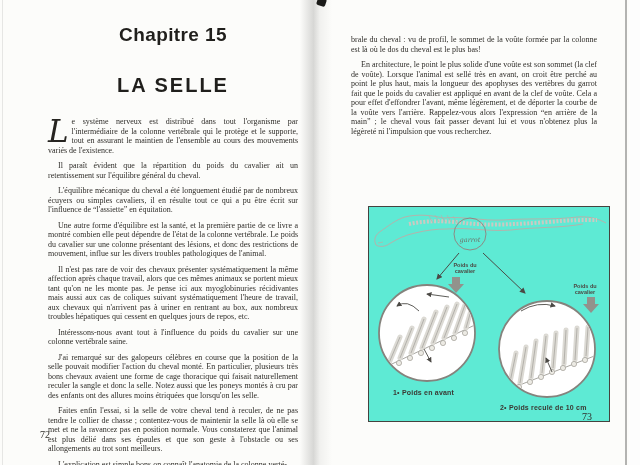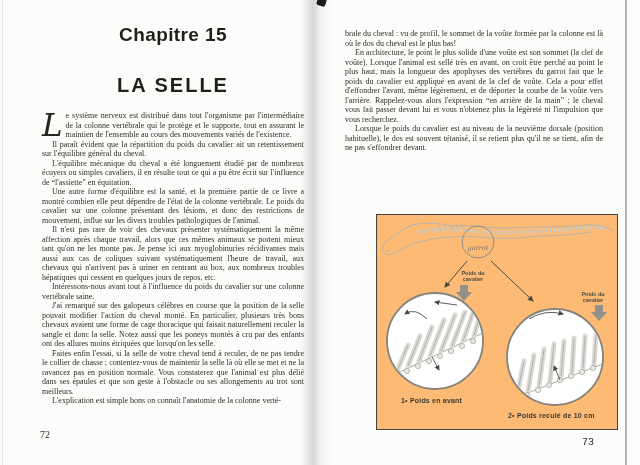--- a/index.html
+++ b/index.html
@@ -20,31 +20,31 @@
   .chapter-title{position:absolute;left:42px;top:24px;width:262px;margin:0;text-align:center;
         font-family:"Liberation Sans","DejaVu Sans",sans-serif;font-weight:700;font-size:19px;
         letter-spacing:.4px;color:#201f1c;}
   .section-title{position:absolute;left:42px;top:74px;width:262px;margin:0;text-align:center;
         font-family:"Liberation Sans","DejaVu Sans",sans-serif;font-weight:600;font-size:20px;
         letter-spacing:2px;color:#201f1c;}
 
   .col{position:absolute;font-size:8px;line-height:9.5px;text-align:justify;}
   .col-left{left:42px;top:111px;width:262px;}
   .col-right{left:19px;top:29px;width:258px;}
-  .col p{margin:0;}
+  .col p{margin:6px;}
   .col p.ind{text-indent:10px;}
   .dropcap{float:left;font-family:"DejaVu Serif",serif;font-style:italic;font-size:31px;
         line-height:24px;padding:2px 3px 0 0;color:#262420;}
 
   .pagenum{position:absolute;font-size:10px;color:#2f2d29;}
   .pn-left{left:40px;top:429px;}
-  .pn-right{left:256px;top:437px;font-family:Liberation Mono, monospace;}
-
-  .figbox{position:absolute;left:34px;top:198px;width:240px;height:214px;margin:16px;
-        border:1.5px solid #45433f;background:#fdba74;}
+  .pn-right{left:256px;top:411px;}
+
+  .figbox{position:absolute;left:34px;top:198px;width:240px;height:214px;margin:8px;
+        border:1.5px solid #45433f;background:#5eead4;}
   .figbox svg{position:absolute;left:0;top:0;}
   .garrot{position:absolute;left:84px;top:29px;width:34px;text-align:center;
         font-family:"DejaVu Serif",serif;font-style:italic;font-size:6.5px;color:#6e6c64;}
   .wlabel{position:absolute;width:36px;text-align:center;
         font-family:"Liberation Sans","DejaVu Sans",sans-serif;font-weight:bold;font-size:5.5px;
         line-height:6px;color:#4c4a44;}
   .wl-left{left:78px;top:55px;}
   .wl-right{left:198px;top:76px;}
   .caption{position:absolute;font-family:"Liberation Sans","DejaVu Sans",sans-serif;
         font-weight:bold;font-size:7px;letter-spacing:.2px;color:#3a3833;white-space:nowrap;}
@@ -74,21 +74,20 @@
     <div class="pagenum pn-left">72</div>
   </div>
 
   <div class="spine"></div>
   <div class="notch"></div>
 
   <div class="page page-right">
     <div class="col col-right">
       <p>brale du cheval : vu de profil, le sommet de la voûte formée par la colonne est là où le dos du cheval est le plus bas!</p>
       <p class="ind">En architecture, le point le plus solide d'une voûte est son sommet (la clef de voûte). Lorsque l'animal est sellé très en avant, on croit être perché au point le plus haut, mais la longueur des apophyses des vertèbres du garrot fait que le poids du cavalier est appliqué en avant de la clef de voûte. Cela a pour effet d'effondrer l'avant, même légèrement, et de déporter la courbe de la voûte vers l'arrière. Rappelez-vous alors l'expression “en arrière de la main” ; le cheval vous fait passer devant lui et vous n'obtenez plus la légèreté ni l'impulsion que vous recherchez.</p>
-      <p class="ind">Lorsque le poids du cavalier est au niveau de la neuvième dorsale (position habituelle), le dos est souvent tétanisé, il se retient plus qu'il ne se tient, afin de ne pas s'effondrer devant.</p>
     </div>
 
     <figure class="figbox">
       <svg width="240" height="214" viewBox="0 0 240 214">
         <defs>
           <marker id="ah" markerWidth="7" markerHeight="7" refX="5" refY="3" orient="auto">
             <path d="M0,0 L6,3 L0,6 Z" fill="#4b4945"></path>
           </marker>
           <clipPath id="cL">
               <circle cx="58" cy="126" r="47"></circle>

